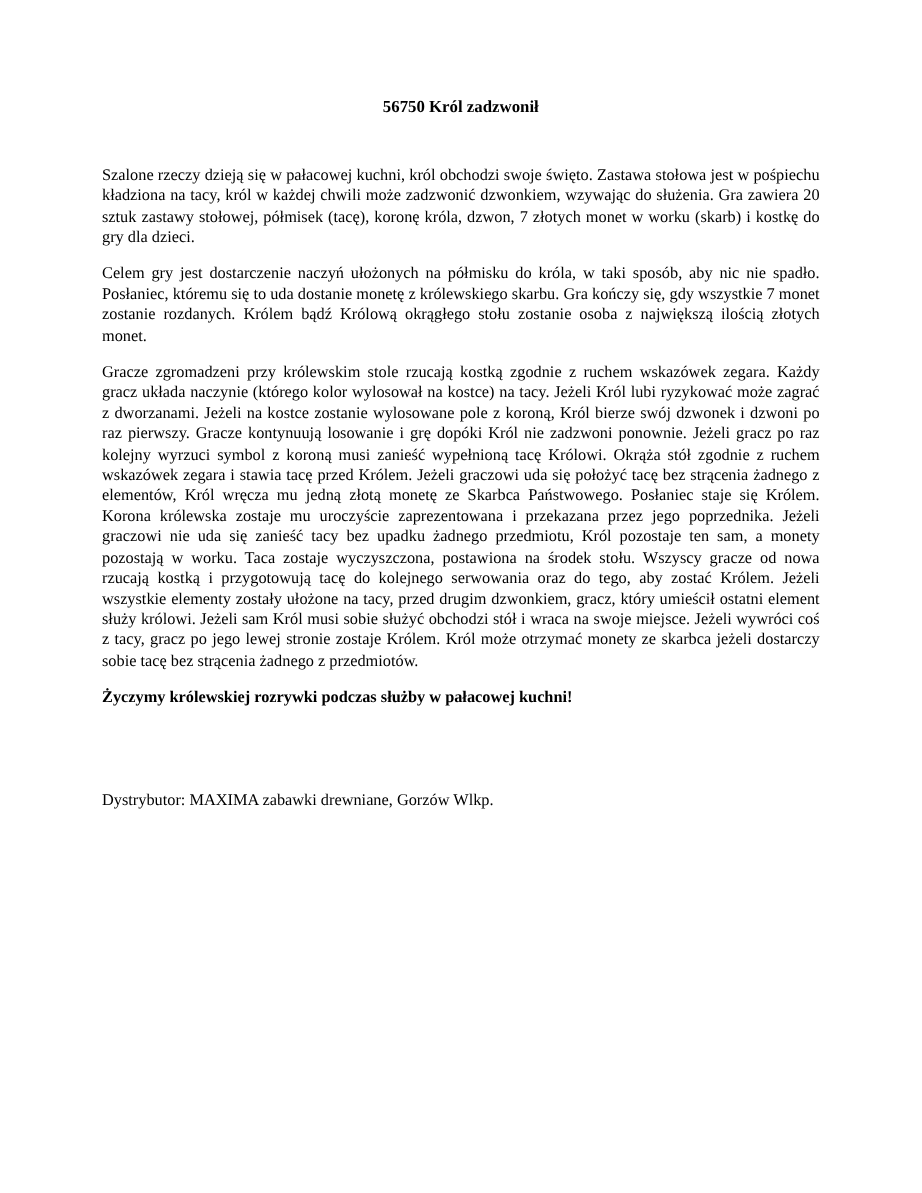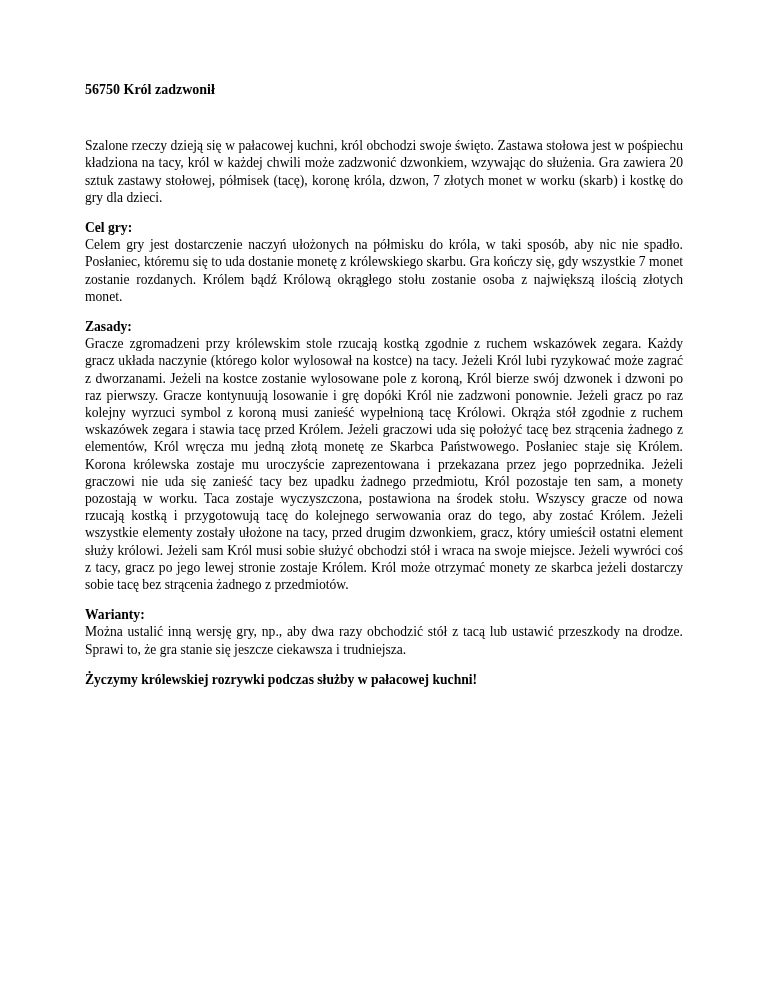--- a/index.html
+++ b/index.html
@@ -14,21 +14,21 @@
     background: #ffffff;
     color: #000000;
     font-family: "Liberation Serif", "DejaVu Serif", serif;
     font-size: 13.6px;
     line-height: 17.2px;
     overflow: hidden;
     box-sizing: border-box;
     padding: 81px 85px 0 85px;
   }
   .doc-title {
-    text-align: left;
+    text-align: center;
     font-weight: bold;
     font-size: 14px;
     margin: 0 0 39px 0;
   }
   .para {
     text-align: justify;
     margin: 0 0 13px 0;
     font-family: Liberation Serif, serif;
   }
   .section {
@@ -55,33 +55,28 @@
 <body>
 
 <div class="page">
 
   <div class="doc-title">56750 Król zadzwonił</div>
 
   <p class="para">Szalone rzeczy dzieją się w pałacowej kuchni, król obchodzi swoje święto. Zastawa stołowa jest w pośpiechu kładziona na tacy, król w każdej chwili może zadzwonić dzwonkiem, wzywając do służenia. Gra zawiera 20 sztuk zastawy stołowej, półmisek (tacę), koronę króla, dzwon, 7 złotych monet w worku (skarb) i kostkę do gry dla dzieci.</p>
 
 
   <div class="section">
-    <div class="section-heading">Cel gry:</div>
     <div class="section-body">Celem gry jest dostarczenie naczyń ułożonych na półmisku do króla, w taki sposób, aby nic nie spadło. Posłaniec, któremu się to uda dostanie monetę z królewskiego skarbu. Gra kończy się, gdy wszystkie 7 monet zostanie rozdanych. Królem bądź Królową okrągłego stołu zostanie osoba z największą ilością złotych monet.</div>
   </div>
 
   <div class="section">
   </div>
 
   <div class="section">
-    <div class="section-heading">Zasady:</div>
     <div class="section-body">Gracze zgromadzeni przy królewskim stole rzucają kostką zgodnie z ruchem wskazówek zegara. Każdy gracz układa naczynie (którego kolor wylosował na kostce) na tacy. Jeżeli Król lubi ryzykować może zagrać z dworzanami. Jeżeli na kostce zostanie wylosowane pole z koroną, Król bierze swój dzwonek i dzwoni po raz pierwszy. Gracze kontynuują losowanie i grę dopóki Król nie zadzwoni ponownie. Jeżeli gracz po raz kolejny wyrzuci symbol z koroną musi zanieść wypełnioną tacę Królowi. Okrąża stół zgodnie z ruchem wskazówek zegara i stawia tacę przed Królem. Jeżeli graczowi uda się położyć tacę bez strącenia żadnego z elementów, Król wręcza mu jedną złotą monetę ze Skarbca Państwowego. Posłaniec staje się Królem. Korona królewska zostaje mu uroczyście zaprezentowana i przekazana przez jego poprzednika. Jeżeli graczowi nie uda się zanieść tacy bez upadku żadnego przedmiotu, Król pozostaje ten sam, a monety pozostają w worku. Taca zostaje wyczyszczona, postawiona na środek stołu. Wszyscy gracze od nowa rzucają kostką i przygotowują tacę do kolejnego serwowania oraz do tego, aby zostać Królem. Jeżeli wszystkie elementy zostały ułożone na tacy, przed drugim dzwonkiem, gracz, który umieścił ostatni element służy królowi. Jeżeli sam Król musi sobie służyć obchodzi stół i wraca na swoje miejsce. Jeżeli wywróci coś z tacy, gracz po jego lewej stronie zostaje Królem. Król może otrzymać monety ze skarbca jeżeli dostarczy sobie tacę bez strącenia żadnego z przedmiotów.</div>
   </div>
 
-  <div class="section">
-    <div class="section-heading">Warianty:</div>
-    <div class="section-body">Można ustalić inną wersję gry, np., aby dwa razy obchodzić stół z tacą lub ustawić przeszkody na drodze. Sprawi to, że gra stanie się jeszcze ciekawsza i trudniejsza.</div>
-  </div>
 
   <p class="closing">Życzymy królewskiej rozrywki podczas służby w pałacowej kuchni!</p>
 
+  <p class="footer-line">Dystrybutor: MAXIMA zabawki drewniane, Gorzów Wlkp.</p>
 
 </div>
 
 </body></html>

